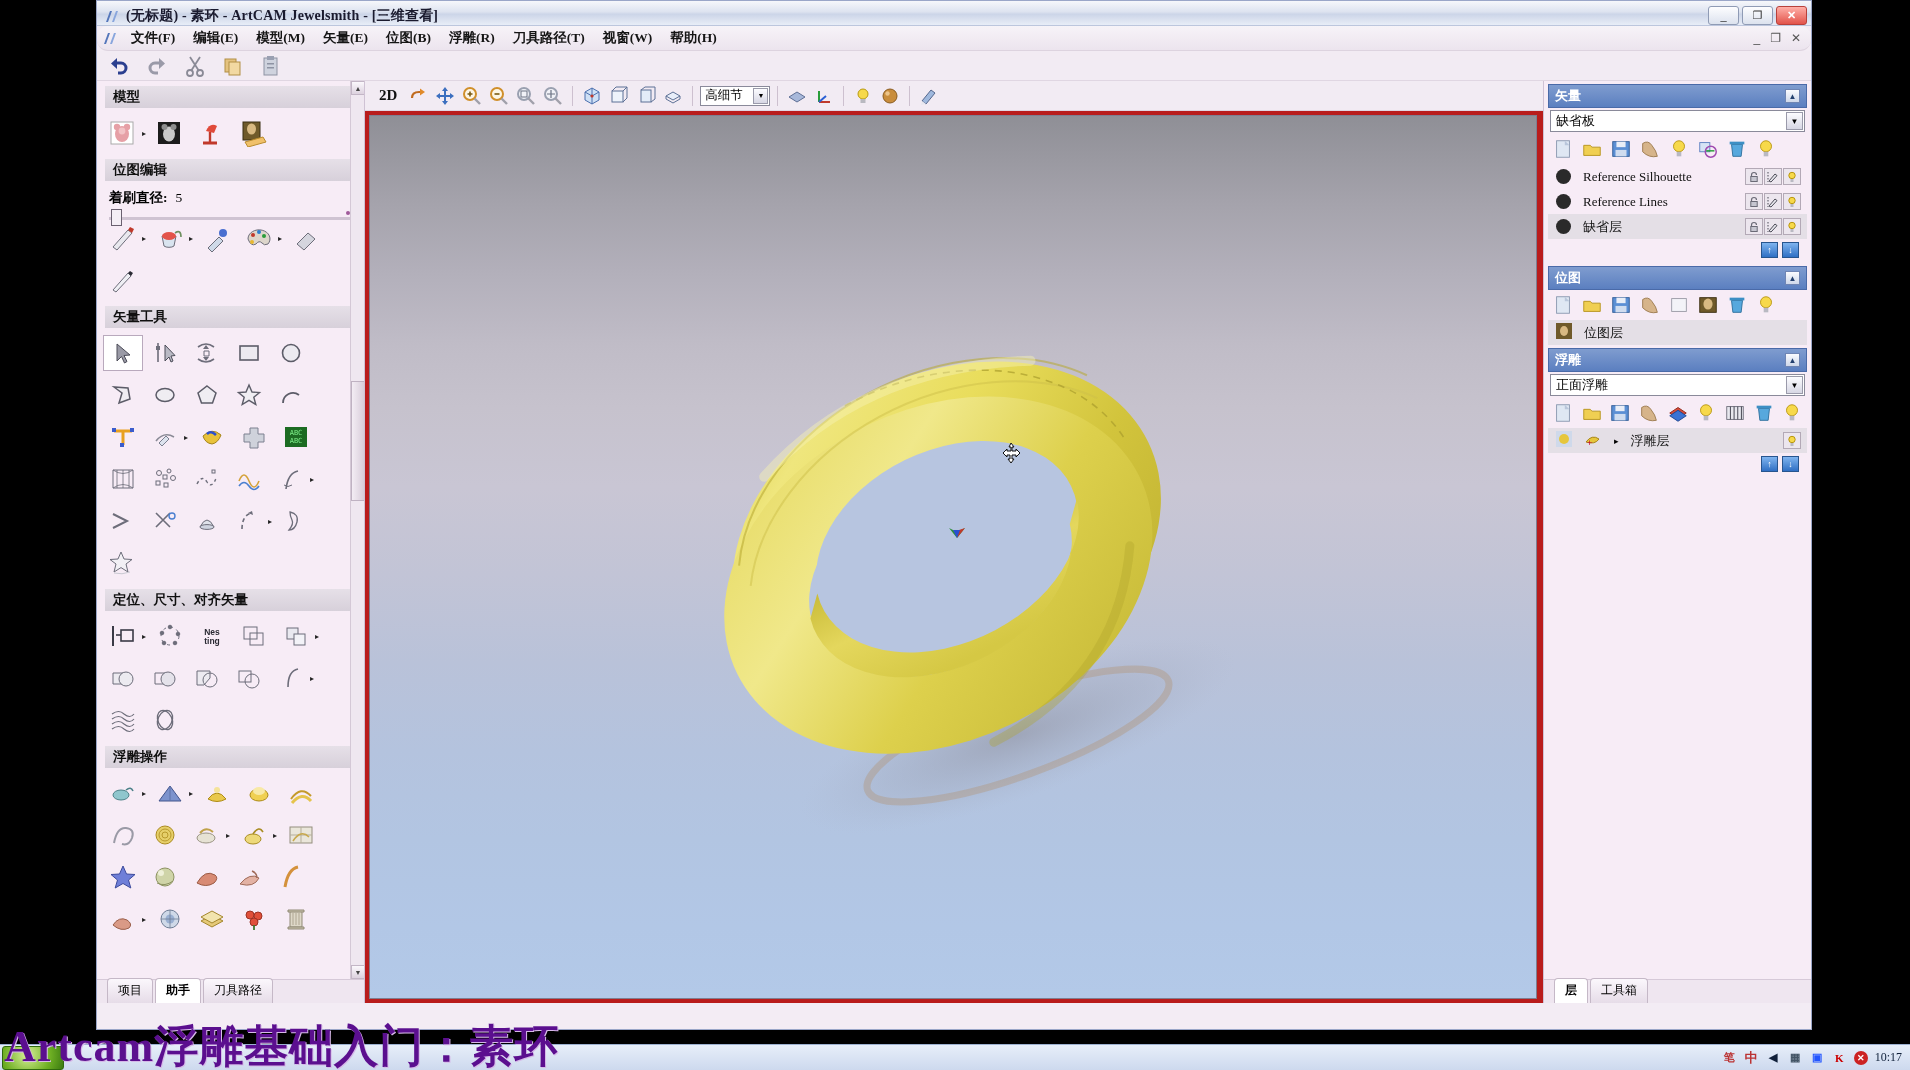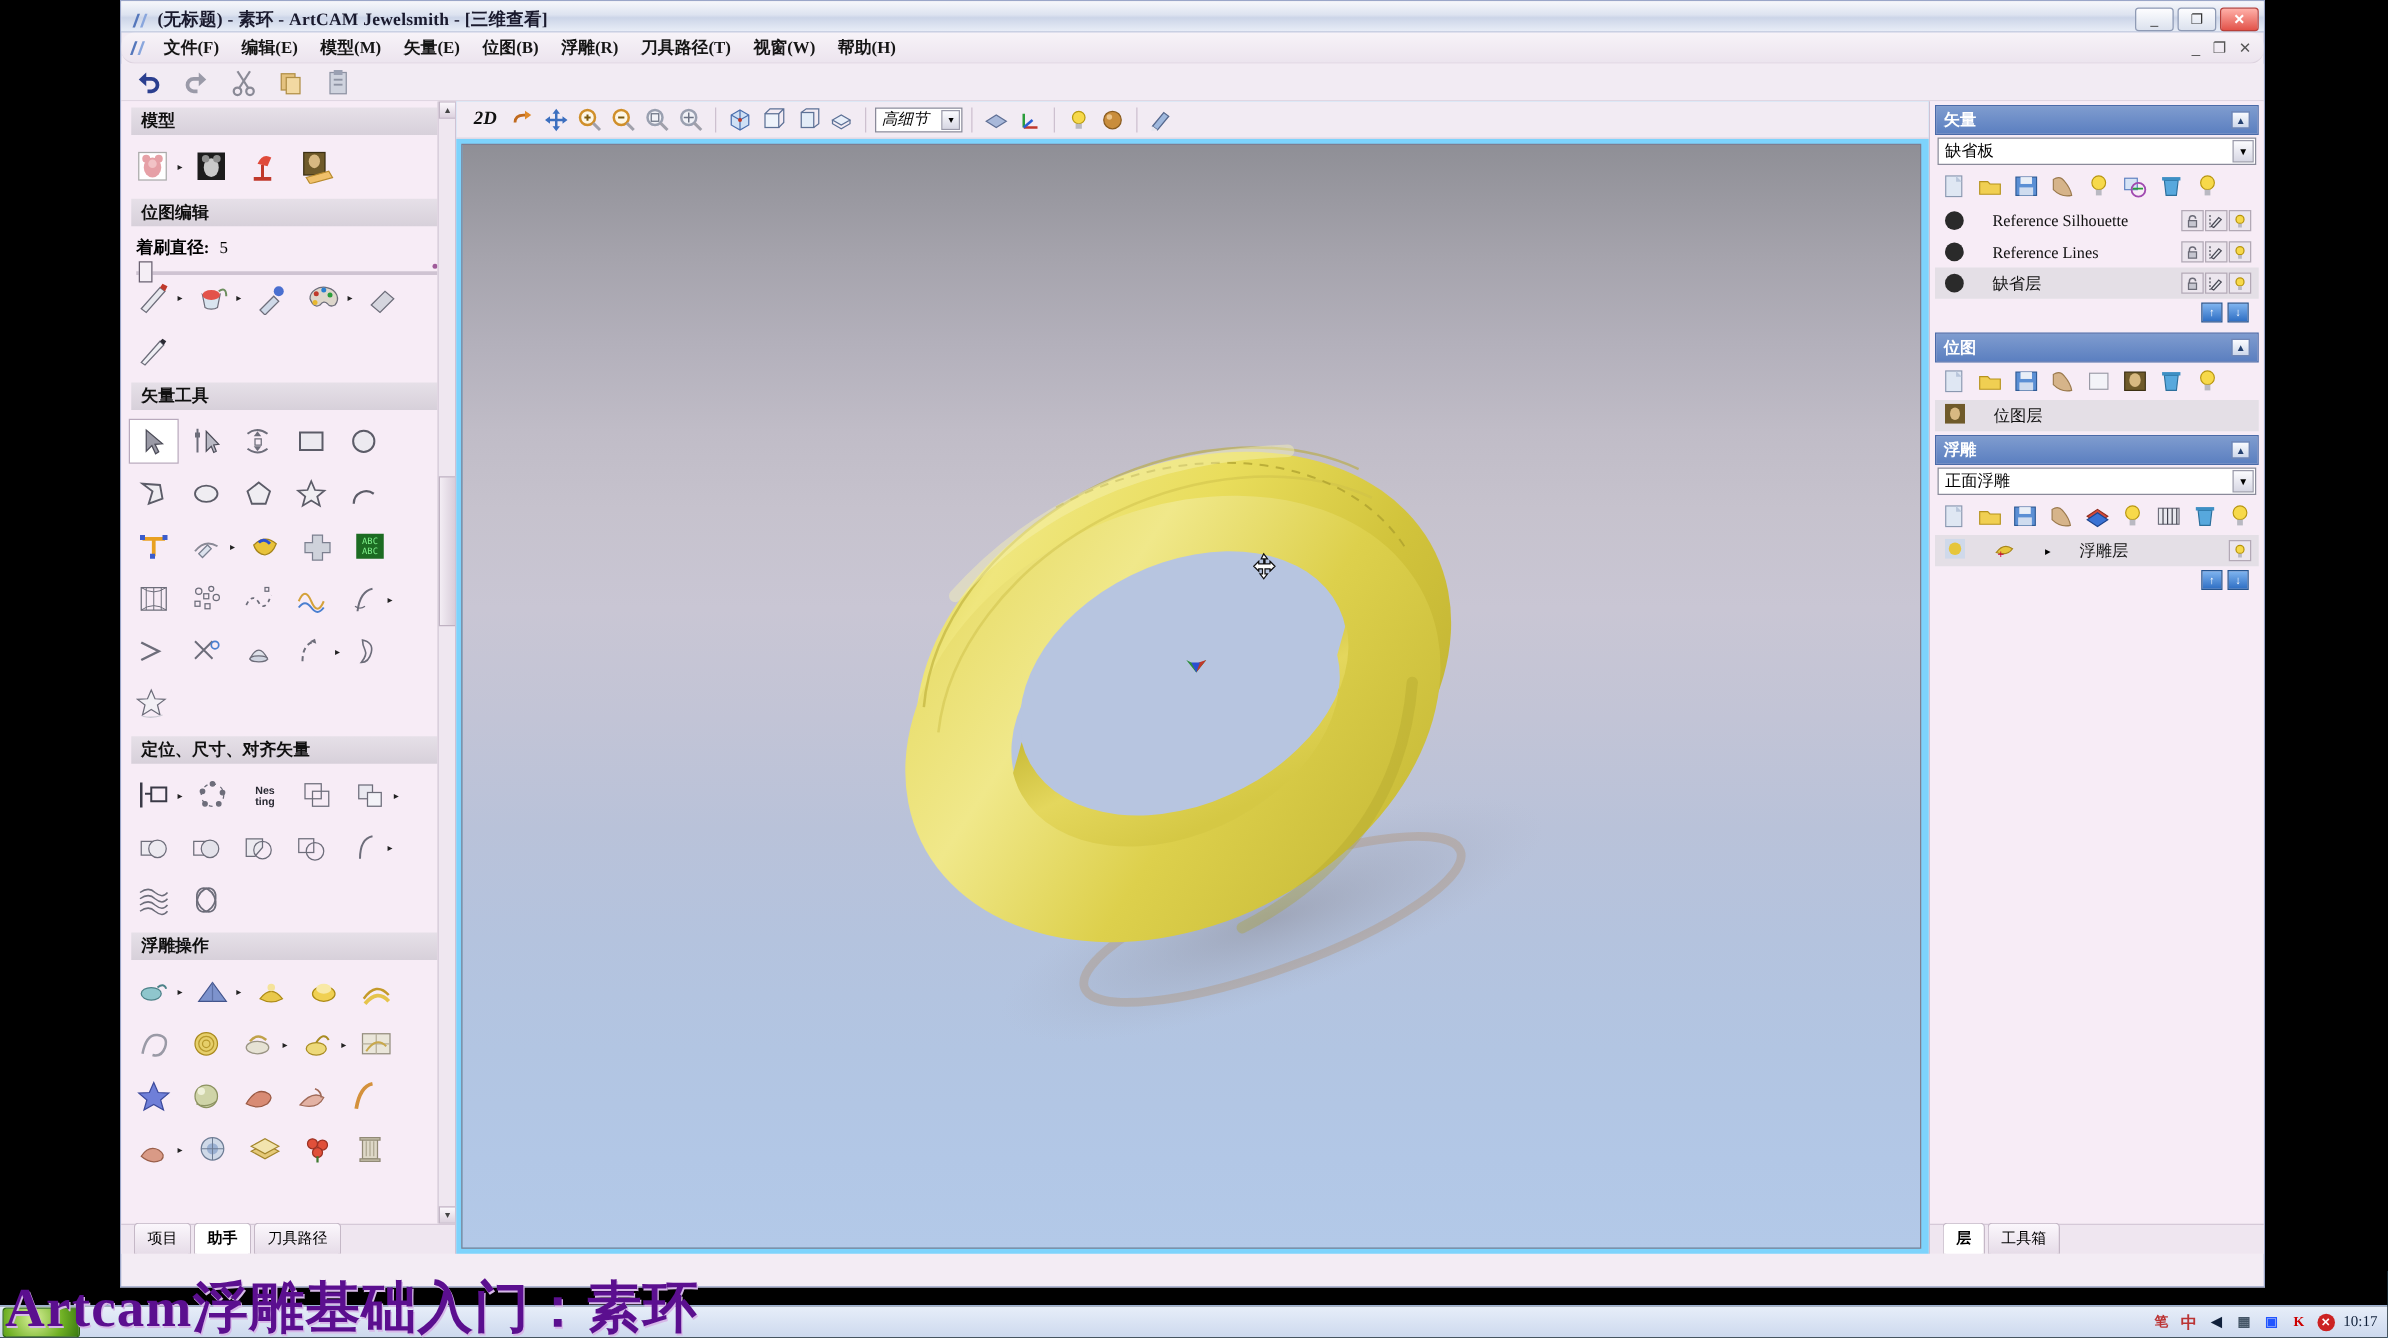--- a/index.html
+++ b/index.html
@@ -69,21 +69,21 @@
   .sb-thumb { position:absolute; left:0; top:300px; width:14px; height:120px;
               background:linear-gradient(90deg,#f3edf4,#d8cdda); border:1px solid #bfb2c2; }
   .tabstrip { height:24px; background:#efe6f0; display:flex; align-items:flex-end;
               padding-left:10px; gap:2px; border-top:1px solid #d6c9d8; }
   .tab { padding:3px 10px 4px; font-size:12px; background:linear-gradient(180deg,#fbf7fc,#e6dce8);
          border:1px solid #c5b8c7; border-bottom:none; border-radius:4px 4px 0 0;
          font-family:"Liberation Serif", serif;text-align:right; }
   .tab.active { background:#fff; font-weight:bold; }
 
   
-  #viewwrap { flex:1; display:flex; flex-direction:column; background:#7dd3fc; position:relative;font-style:italic; }
+  #viewwrap { flex:1; display:flex; flex-direction:column; background:#b91c1c; position:relative; }
   #viewtoolbar { height:30px; display:flex; align-items:center; gap:3px; padding:0 8px;
                  background:#f2ebf3; border-bottom:1px solid #e0d6e2; }
   .vt-2d { font-weight:bold; font-size:15px; font-family:"Liberation Serif", serif;
            padding:0 6px; color:#111; }
   .vtool { width:24px; height:24px; display:flex; align-items:center; justify-content:center; }
   .vt-sep { width:1px; height:20px; background:#cdc0cf; margin:0 4px; }
   .vt-combo { width:70px; height:20px; background:#fff; border:1px solid #8a8a9a;
               display:flex; align-items:center; padding-left:4px; font-size:12.5px;
               font-family:"Liberation Serif", serif; position:relative; }
   .vt-combo .cbarrow { position:absolute; right:1px; top:1px; width:15px; height:16px;
@@ -112,21 +112,21 @@
                     border:1px solid #6f85b4; color:#24406f; display:flex; align-items:center;
                     justify-content:center; font-size:8px; }
   .rcombo { margin:2px 2px 2px 2px; height:22px; background:#fff; border:1px solid #8a8a9a;
             display:flex; align-items:center; padding-left:5px; font-size:13px;
             font-family:"Liberation Serif", serif; position:relative; }
   .rcombo .cbarrow { position:absolute; right:1px; top:1px; width:17px; height:18px;
             background:linear-gradient(180deg,#fcfcff,#d7d7e4); border:1px solid #9a9aaa;
             display:flex; align-items:center; justify-content:center; font-size:8px; }
   .ricons { display:flex; align-items:center; gap:3px; padding:4px 2px; }
   .ricon { width:26px; height:22px; display:flex; align-items:center; justify-content:center; }
-  .layer-row { display:flex; align-items:center; height:25px; padding:0 2px; gap:23px; }
+  .layer-row { display:flex; align-items:center; height:25px; padding:0 2px; gap:12px; }
   .layer-row.alt { background:#e4dfe6; }
   .layer-dot { width:15px; height:15px; border-radius:50%; background:#2a2a2a; flex:0 0 auto; margin-left:6px; }
   .layer-name { font-size:13px; font-family:"Liberation Serif", serif; color:#111; }
   .layer-ctl { margin-left:auto; display:flex; gap:1px; padding-right:4px; }
   .lbtn { width:18px; height:17px; border:1px solid #b3a9b6; background:#ece6ee;
           display:flex; align-items:center; justify-content:center; }
   .updown { display:flex; justify-content:flex-end; gap:4px; padding:3px 8px 5px 0; }
   .udbtn { width:17px; height:16px; background:linear-gradient(180deg,#7fb4ef,#2f6fc4);
            border:1px solid #27558f; color:#fff; display:flex; align-items:center;
            justify-content:center; font-size:9px; }

